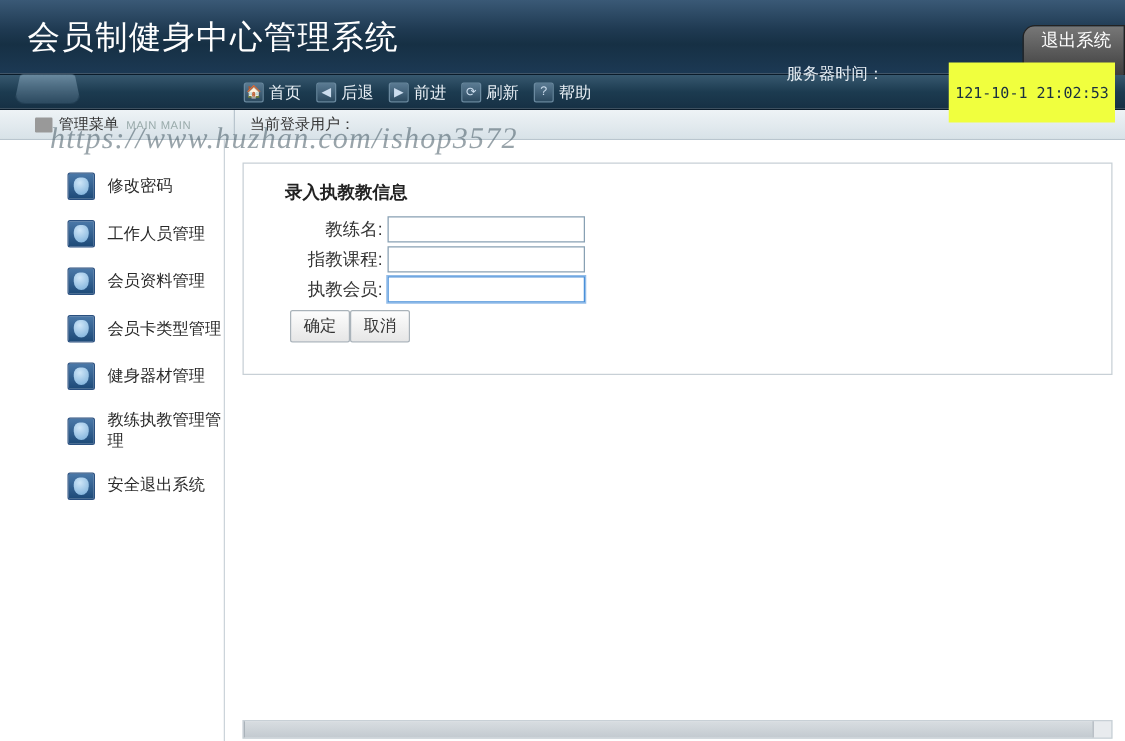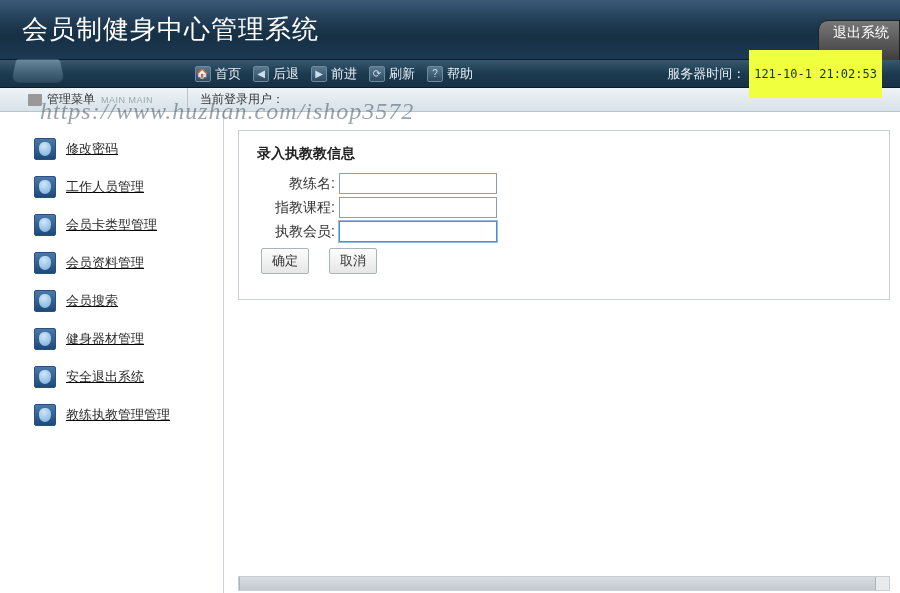--- a/index.html
+++ b/index.html
@@ -63,24 +63,24 @@
   border-radius: 2px;
   margin-right: 4px;
   display: flex;
   align-items: center;
   justify-content: center;
   font-size: 10px;
   color: #cde;
 }
 .server-time {
   position: absolute;
-  right: 18px;
-  display: flex;
-  align-items: center;
-  font-size: 13px;
+  right: 8px;
+  display: flex;
+  font-size: 13px;
+  gap: 48px;
 }
 .server-time-label { color: #e8eff5; margin-right: 4px; }
 .server-time-value {
   background: #f0ff3e;
   color: #1a3040;
   padding: 17px 5px;
   font-family: monospace;
   font-size: 12px;
 }
 .subbar {
@@ -111,26 +111,25 @@
   width: 14px; height: 12px;
   background: #999;
   margin-right: 5px;
   border-radius: 1px;
 }
 .content {
   display: flex;
   height: calc(100% - 112px);
 }
 .sidebar {
-  width: 224px;
+  width: 180px;
   background: #fff;
   border-right: 1px solid #ccd4da;
   padding-top: 26px;
-  padding-left: 34px;
-  text-decoration: underline;
+  padding-left: 54px;
 }
 .menu-item {
   display: flex;
   align-items: center;
   margin-bottom: 16px;
   cursor: pointer;
   color: #2a2a2a;
   font-size: 13px;
 }
 .menu-icon {
@@ -153,21 +152,21 @@
 }
 .menu-label { max-width: 110px; line-height: 1.3; }
 .main {
   flex: 1;
   padding: 18px 10px 10px 14px;
   position: relative;
 }
 .panel {
   border: 1px solid #c8d0d6;
   background: #fff;
-  padding: 14px 18px 18px 18px;
+  padding: 14px 18px 18px 33px;
   min-height: 170px;
 }
 .panel-title {
   font-size: 14px;
   font-weight: bold;
   color: #222;
   margin-bottom: 10px;
 }
 .form-row {
   display: flex;
@@ -189,21 +188,21 @@
   font-size: 13px;
 }
 .form-input.focused {
   border-color: #4a90d9;
   box-shadow: 0 0 0 1px rgba(74,144,217,.6);
 }
 .btn-row {
   margin-top: 6px;
   margin-left: 4px;
   display: flex;
-  gap: 20px;
+  gap: 0;
 }
 .btn {
   background: linear-gradient(#fdfdfd, #e6e6e6);
   border: 1px solid #aab3ba;
   color: #333;
   font-size: 13px;
   padding: 3px 10px;
   cursor: pointer;
   border-radius: 2px;
 }
@@ -300,41 +299,37 @@
     <div class="menu-item">
       <span class="menu-icon"></span>
       <span class="menu-label">修改密码</span>
     </div>
     <div class="menu-item">
       <span class="menu-icon"></span>
       <span class="menu-label">工作人员管理</span>
     </div>
     <div class="menu-item">
       <span class="menu-icon"></span>
+      <span class="menu-label">会员资料管理</span>
+    </div>
+    <div class="menu-item">
+      <span class="menu-icon"></span>
       <span class="menu-label">会员卡类型管理</span>
     </div>
     <div class="menu-item">
       <span class="menu-icon"></span>
-      <span class="menu-label">会员资料管理</span>
-    </div>
-    <div class="menu-item">
-      <span class="menu-icon"></span>
-      <span class="menu-label">会员搜索</span>
-    </div>
-    <div class="menu-item">
-      <span class="menu-icon"></span>
       <span class="menu-label">健身器材管理</span>
     </div>
     <div class="menu-item">
       <span class="menu-icon"></span>
+      <span class="menu-label">教练执教管理管理</span>
+    </div>
+    <div class="menu-item">
+      <span class="menu-icon"></span>
       <span class="menu-label">安全退出系统</span>
-    </div>
-    <div class="menu-item">
-      <span class="menu-icon"></span>
-      <span class="menu-label">教练执教管理管理</span>
     </div>
   </div>
 
   <div class="main">
     <div class="panel">
       <div class="panel-title">录入执教教信息</div>
 
       <div class="form-row">
         <span class="form-label">教练名:</span>
         <input class="form-input" value="" style="">

